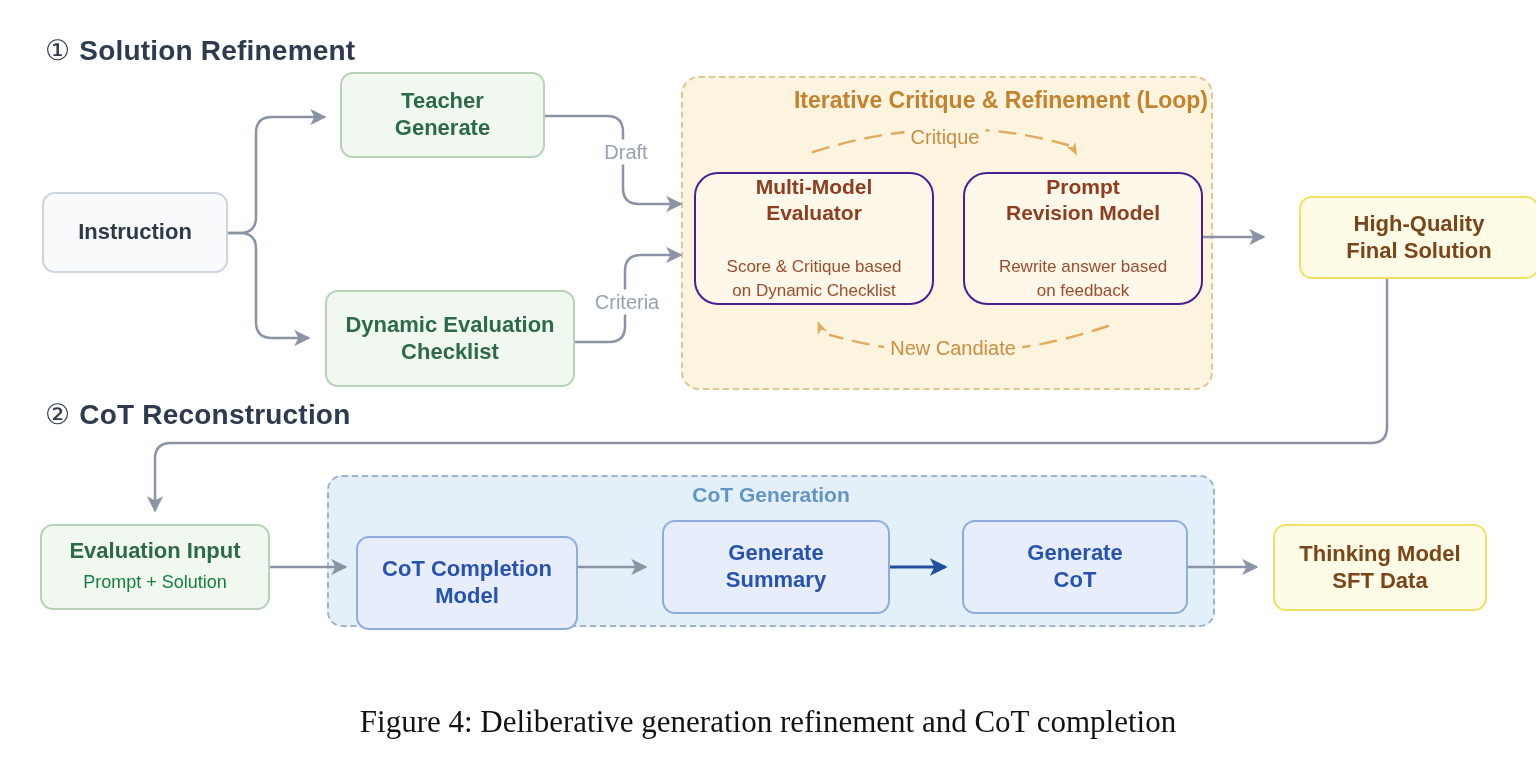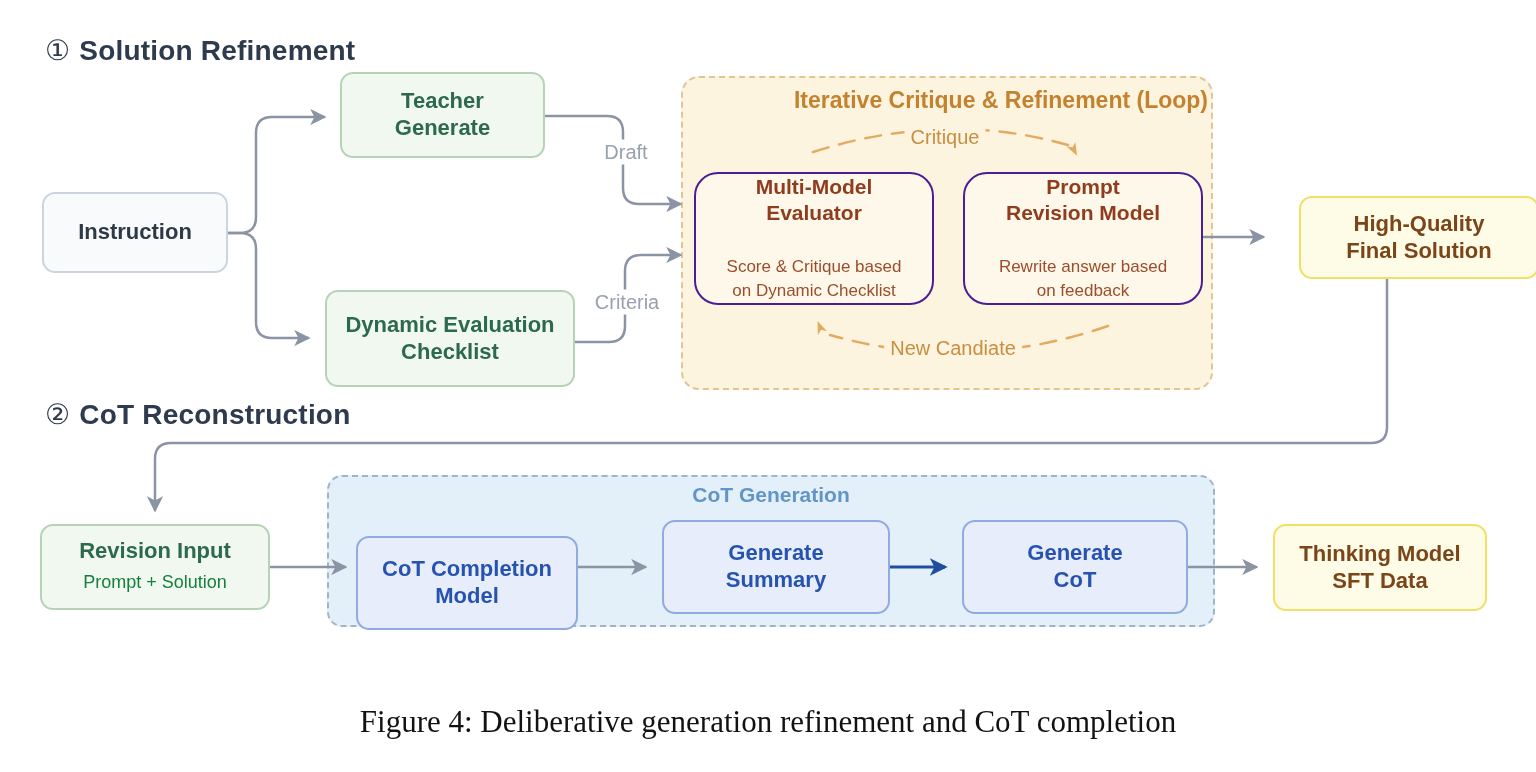--- a/index.html
+++ b/index.html
@@ -147,21 +147,21 @@
     <span class="s">Rewrite answer based
 on feedback</span>
   </div>
 
   <div class="node yellow" id="node-highquality">
     <span class="t">High-Quality
 Final Solution</span>
   </div>
 
   <div class="node green" id="node-construct">
-    <span class="t">Revision Input</span>
+    <span class="t">Evaluation Input</span>
     <span class="s">Prompt + Solution</span>
   </div>
 
   <div class="node blue" id="node-cotcompletion">
     <span class="t">CoT Completion
 Model</span>
   </div>
 
   <div class="node blue" id="node-gensummary">
     <span class="t">Generate

